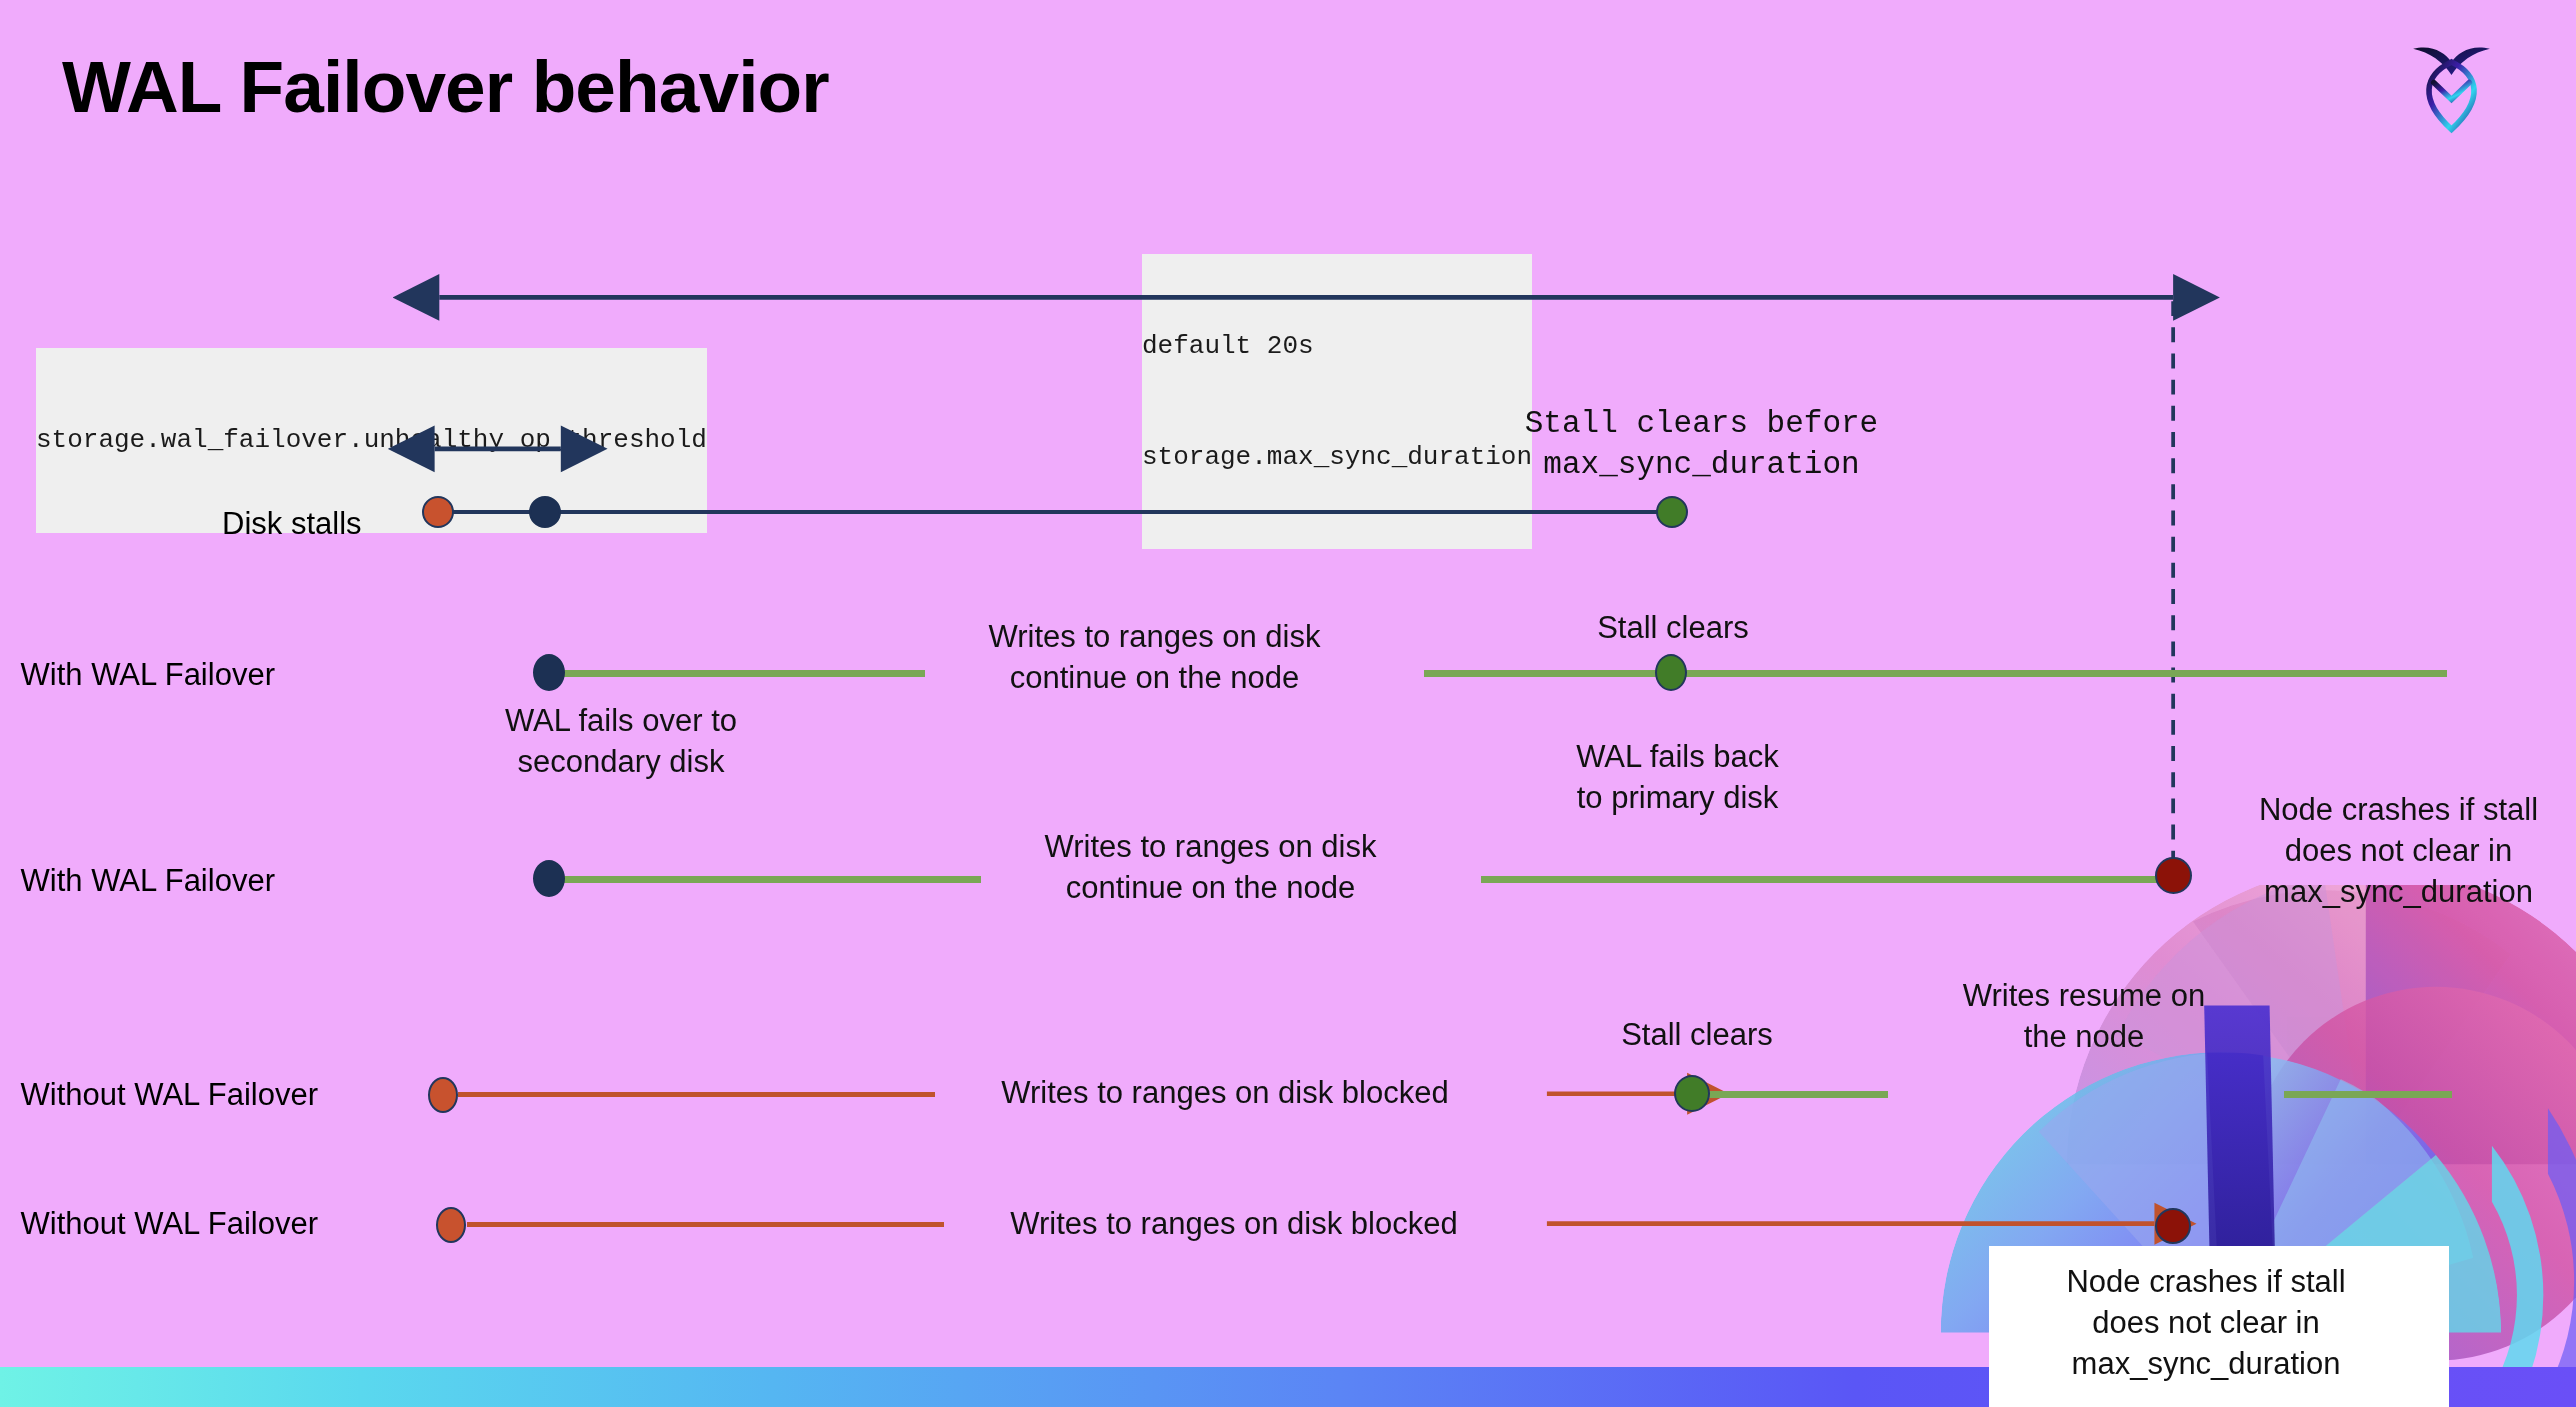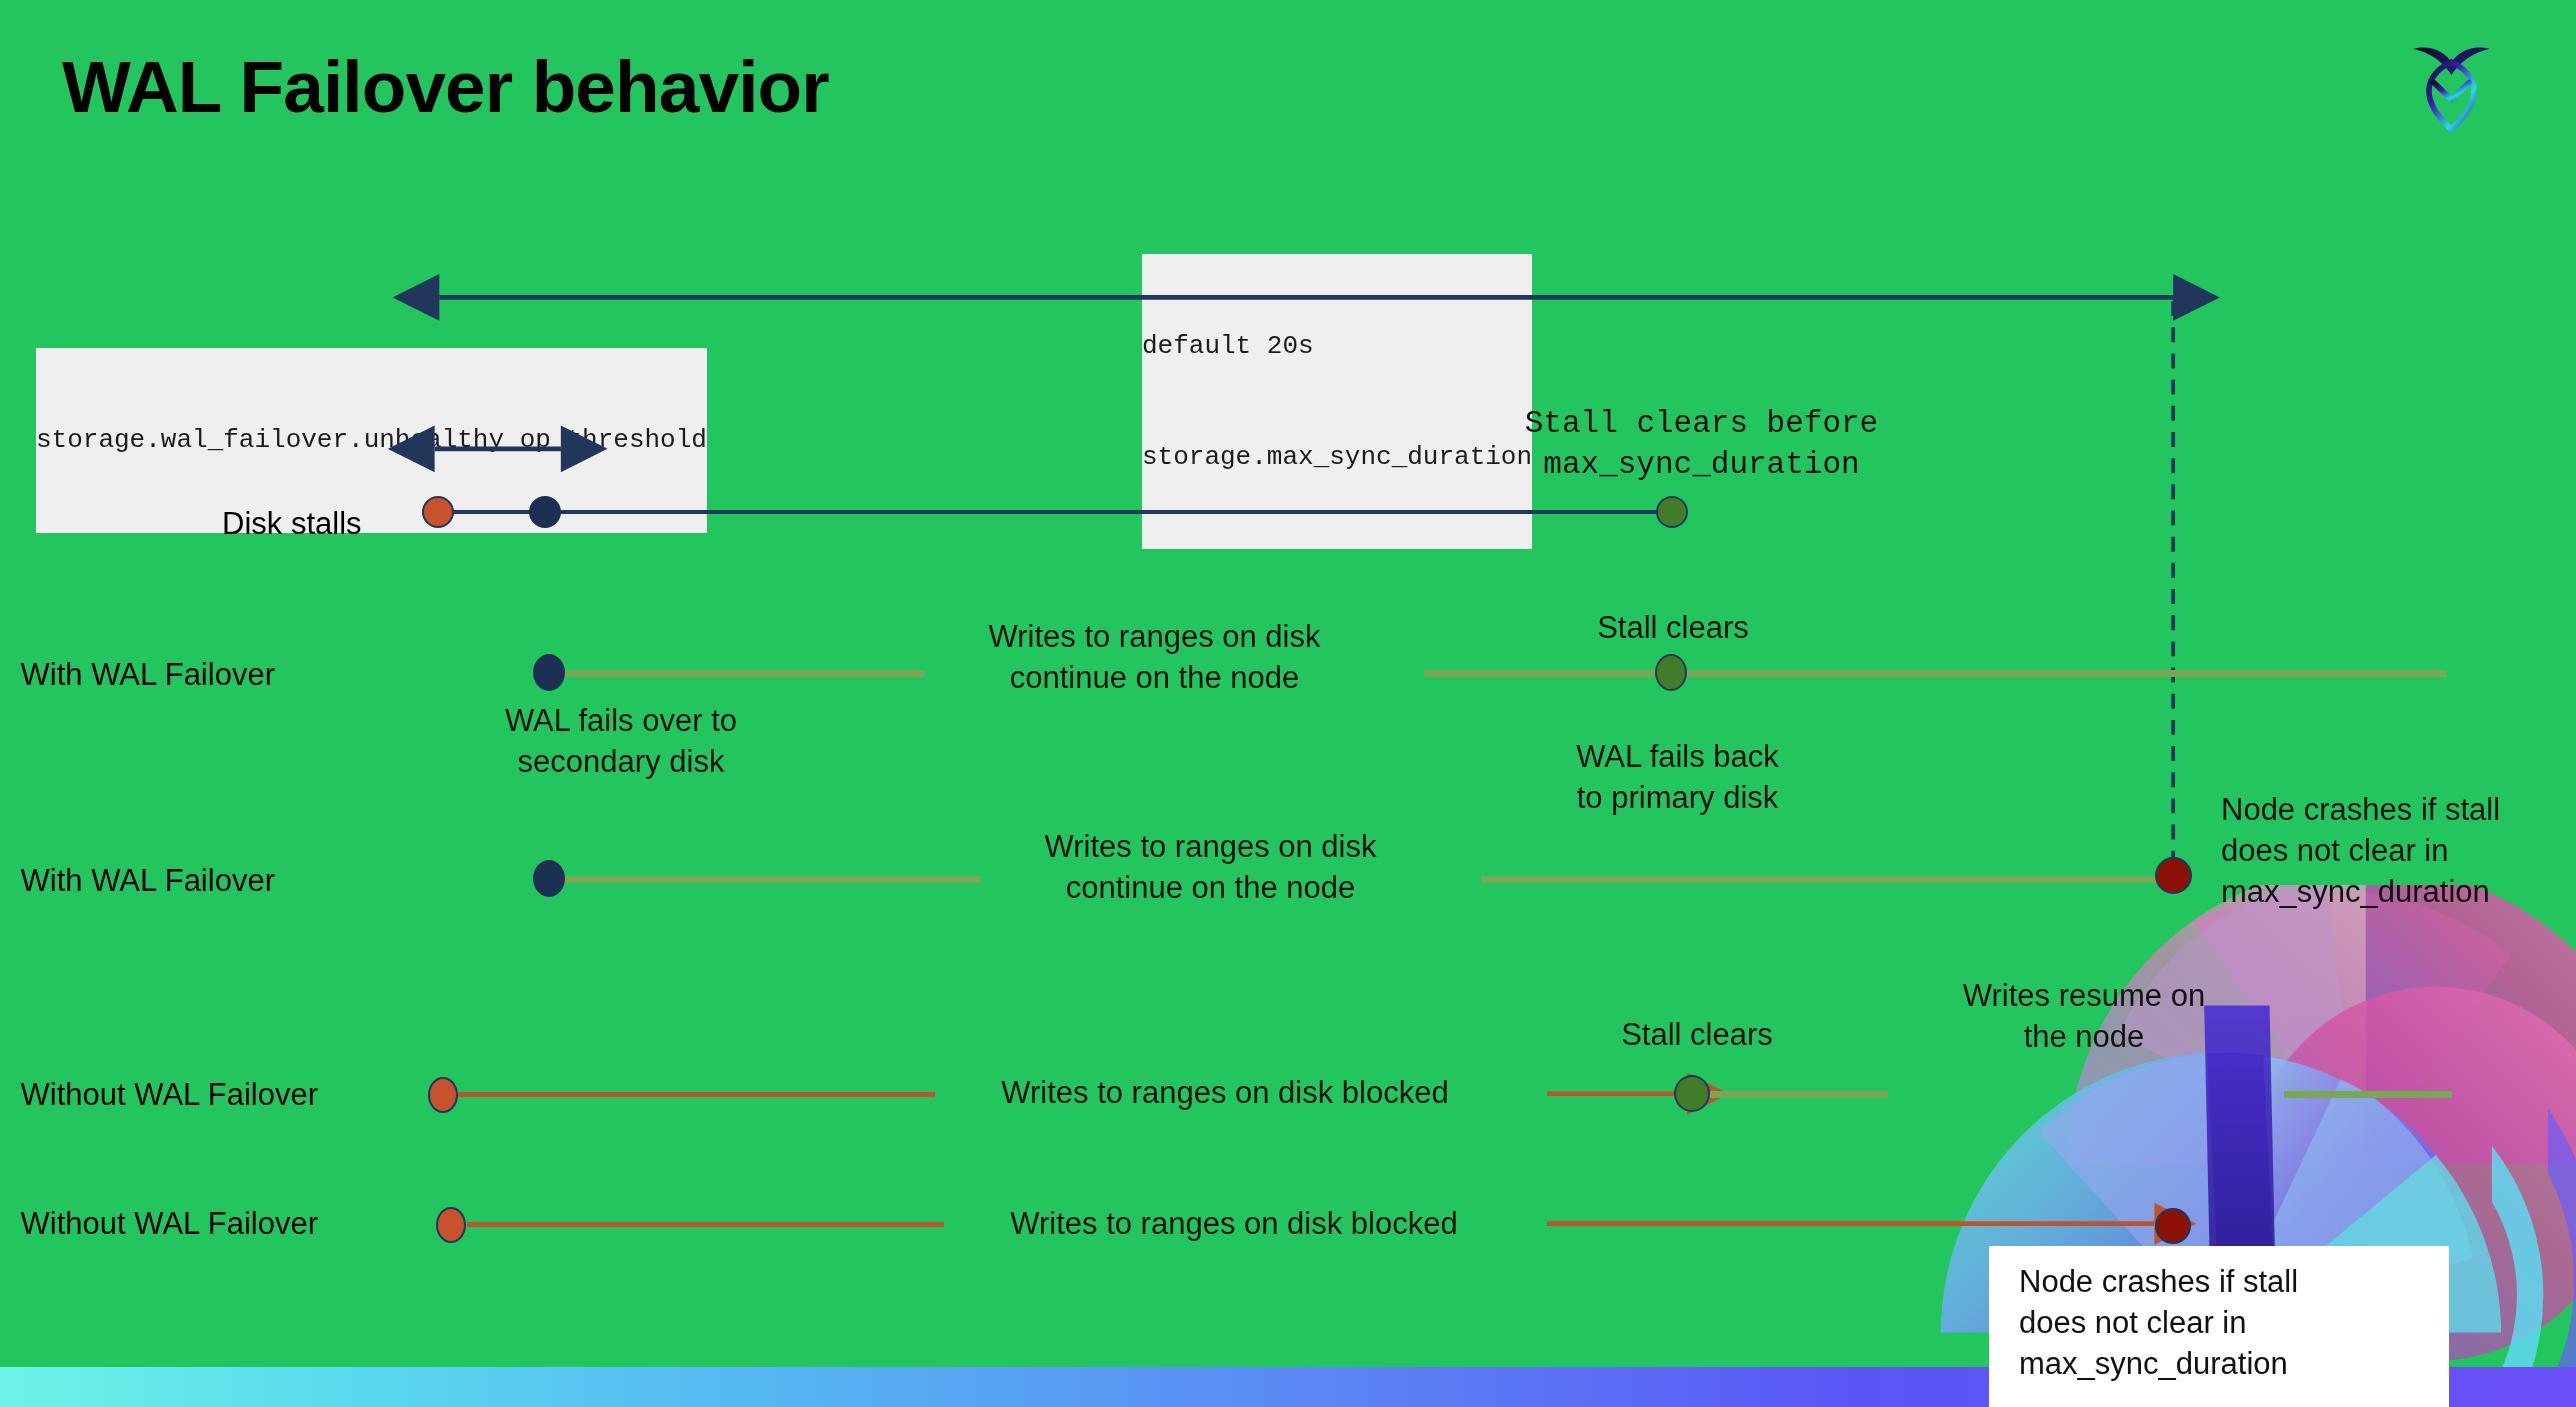--- a/index.html
+++ b/index.html
@@ -3,21 +3,21 @@
 <meta charset="utf-8">
 <style>
   html,body{margin:0;padding:0;}
   body{
     width:2576px;height:1408px;
     background:#ffffff;
     font-family:"Liberation Sans", sans-serif;
     overflow:hidden;
     position:relative;
   }
-  .slide{position:absolute;inset:0;overflow:hidden;background:#22c55e;}
+  .slide{position:absolute;inset:0;overflow:hidden;background:#f0abfc;}
 
   
   .deco-wrap{position:absolute;right:0;bottom:0;width:710px;height:523px;overflow:hidden;pointer-events:none;}
   .deco-wrap svg{position:absolute;right:-28px;bottom:-37px;}
 
   
   .bottom-bar{
     position:absolute;left:0;bottom:0;width:2576px;height:41px;
     background:linear-gradient(90deg,#6ff2e6 0%,#5ad8ee 14%,#55b6f2 30%,#5b85f5 52%,#5a56f6 72%,#6a4ff7 100%);
   }
@@ -41,21 +41,21 @@
     line-height:1.42;white-space:pre;
   }
   .row-label{
     position:absolute;font-size:31px;color:#000;white-space:nowrap;
     font-family:"Liberation Sans", sans-serif;
   }
   .note{
     position:absolute;font-size:31px;color:#111;line-height:1.32;
     font-family:"Liberation Sans", sans-serif;text-align:center;white-space:pre-line;
   }
-  .note.left{text-align:left;}
+  .note.left{text-align:center;}
 
   
   .seg{position:absolute;height:4.7px;}
   .seg.navy{background:#22365c;height:3.7px;}
   .seg.green{background:#7aa755;height:6.5px;}
   .seg.red{background:#c0522d;height:4.7px;}
 
   
   .dot{position:absolute;border-radius:50%;border:2.8px solid #22365c;box-sizing:border-box;}
   .dot.navy{background:#1c3053;border-color:#1c3053;}

